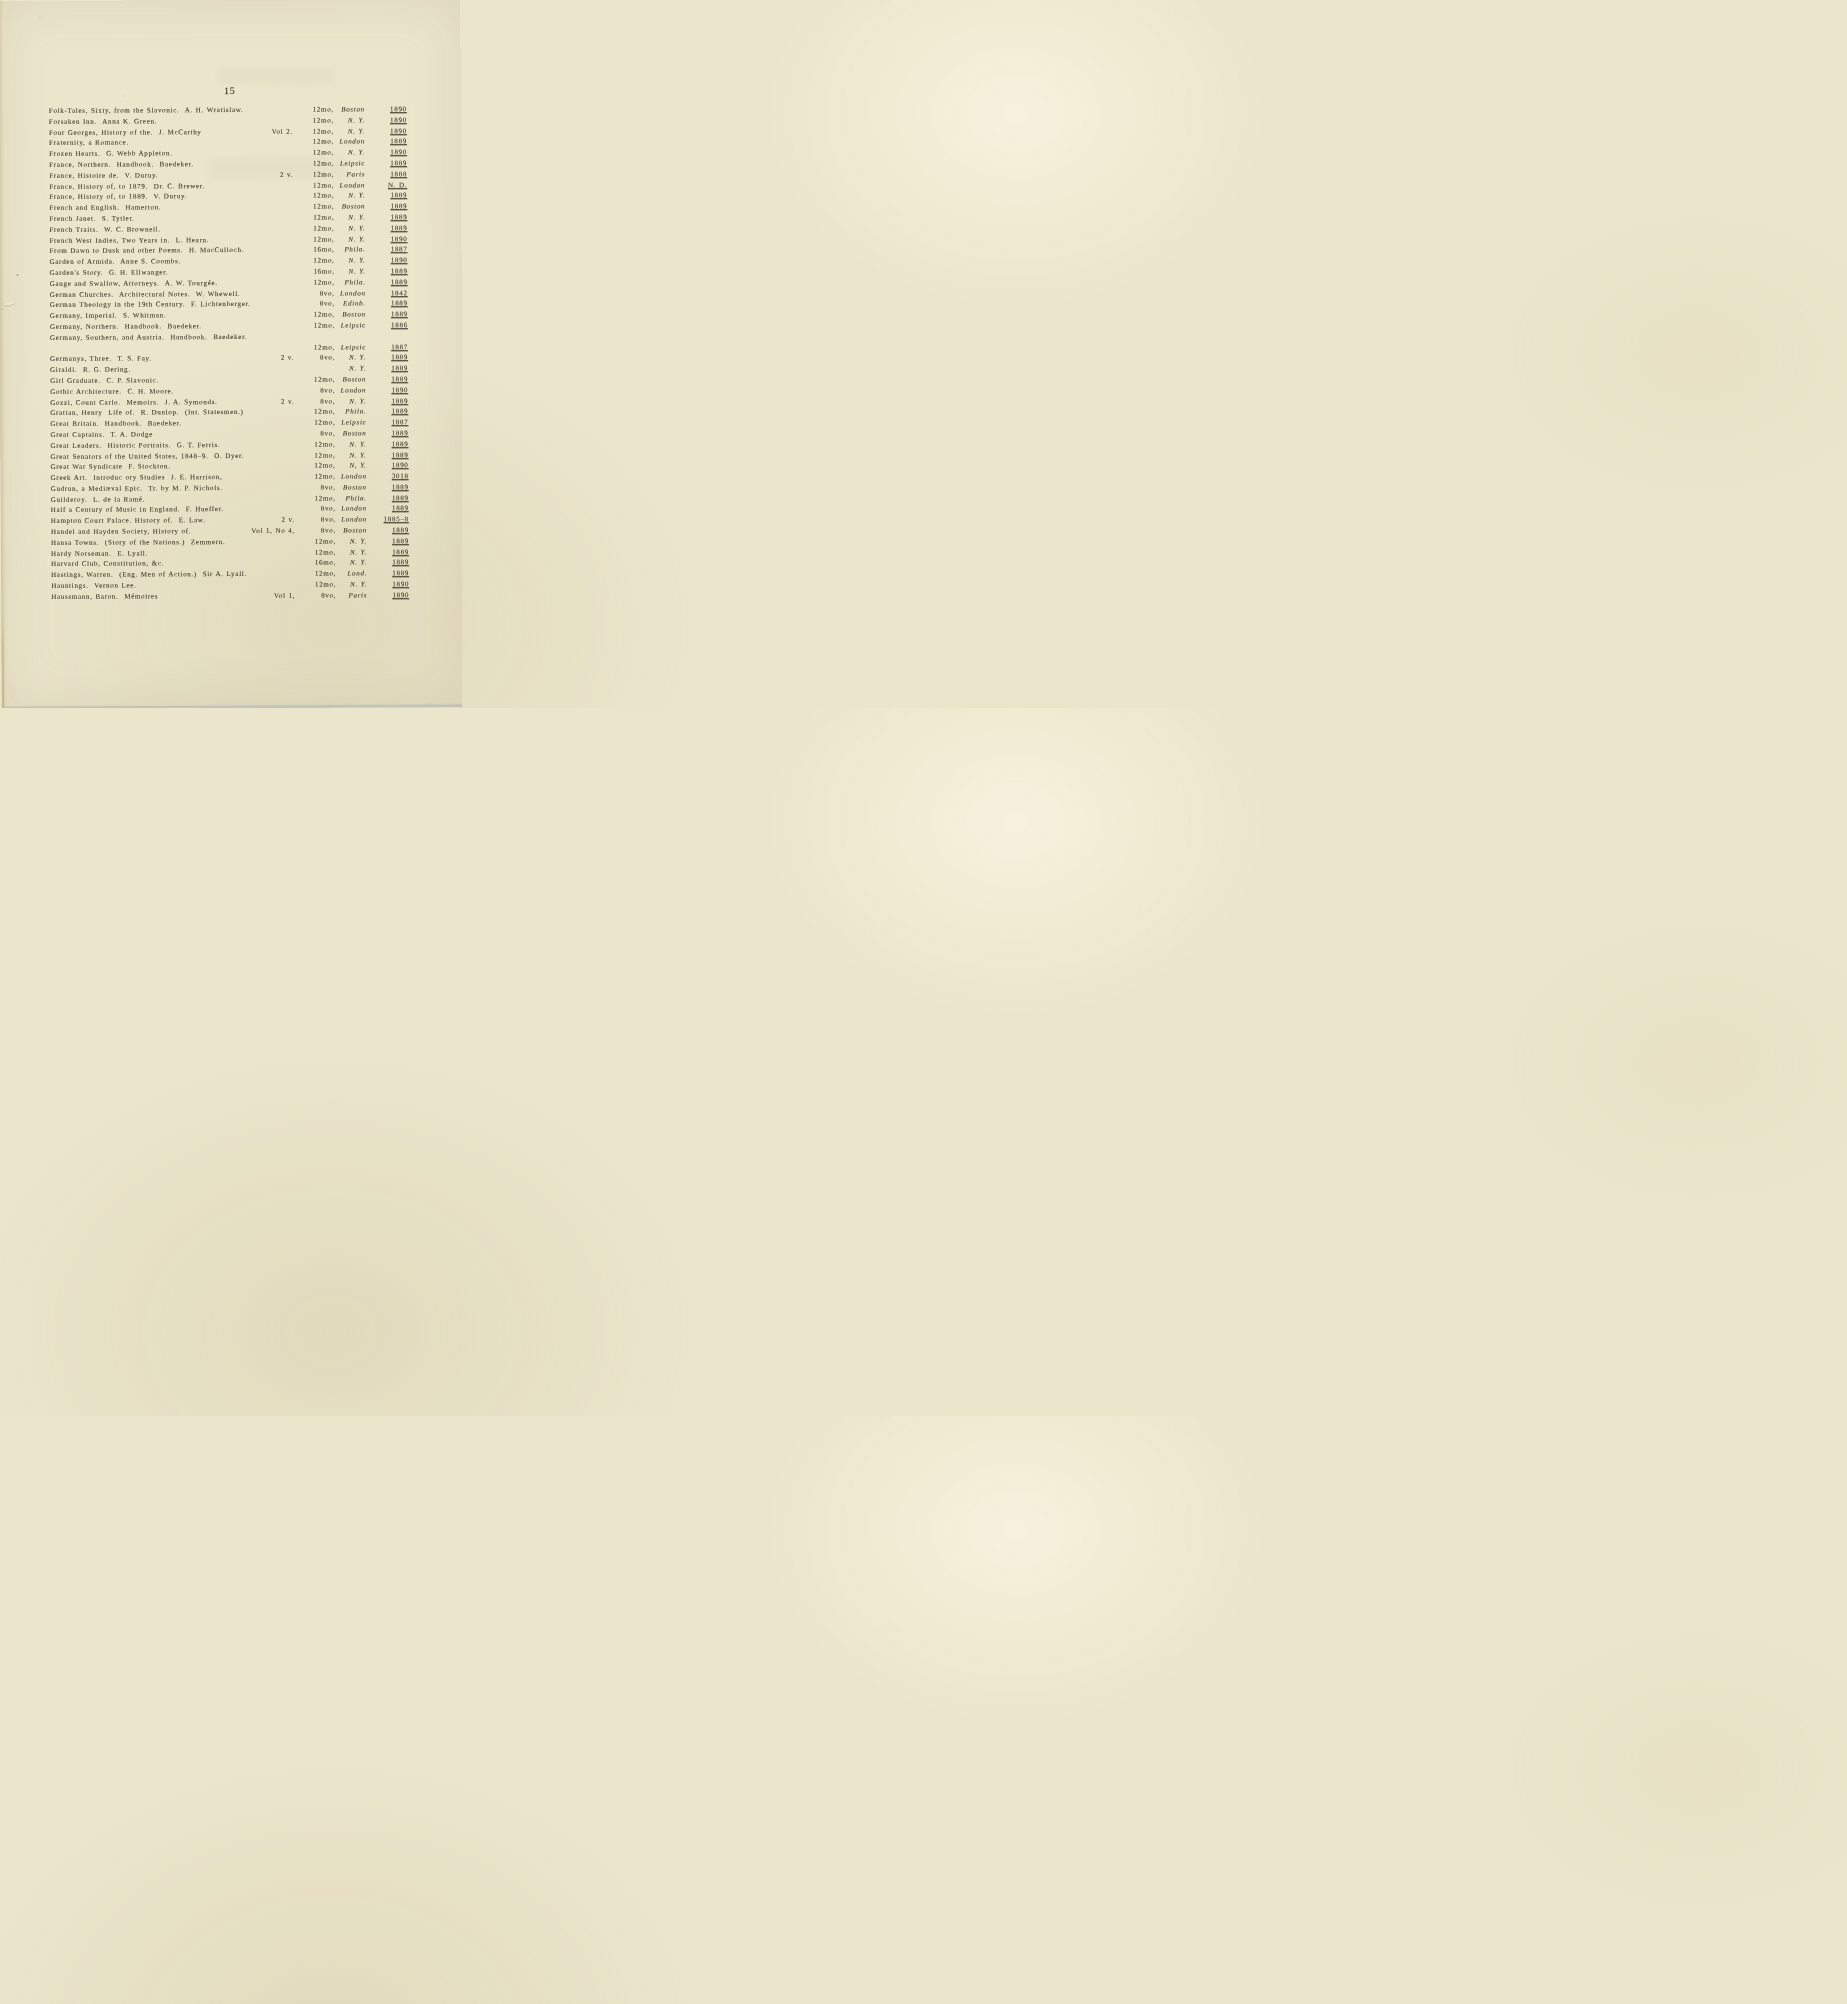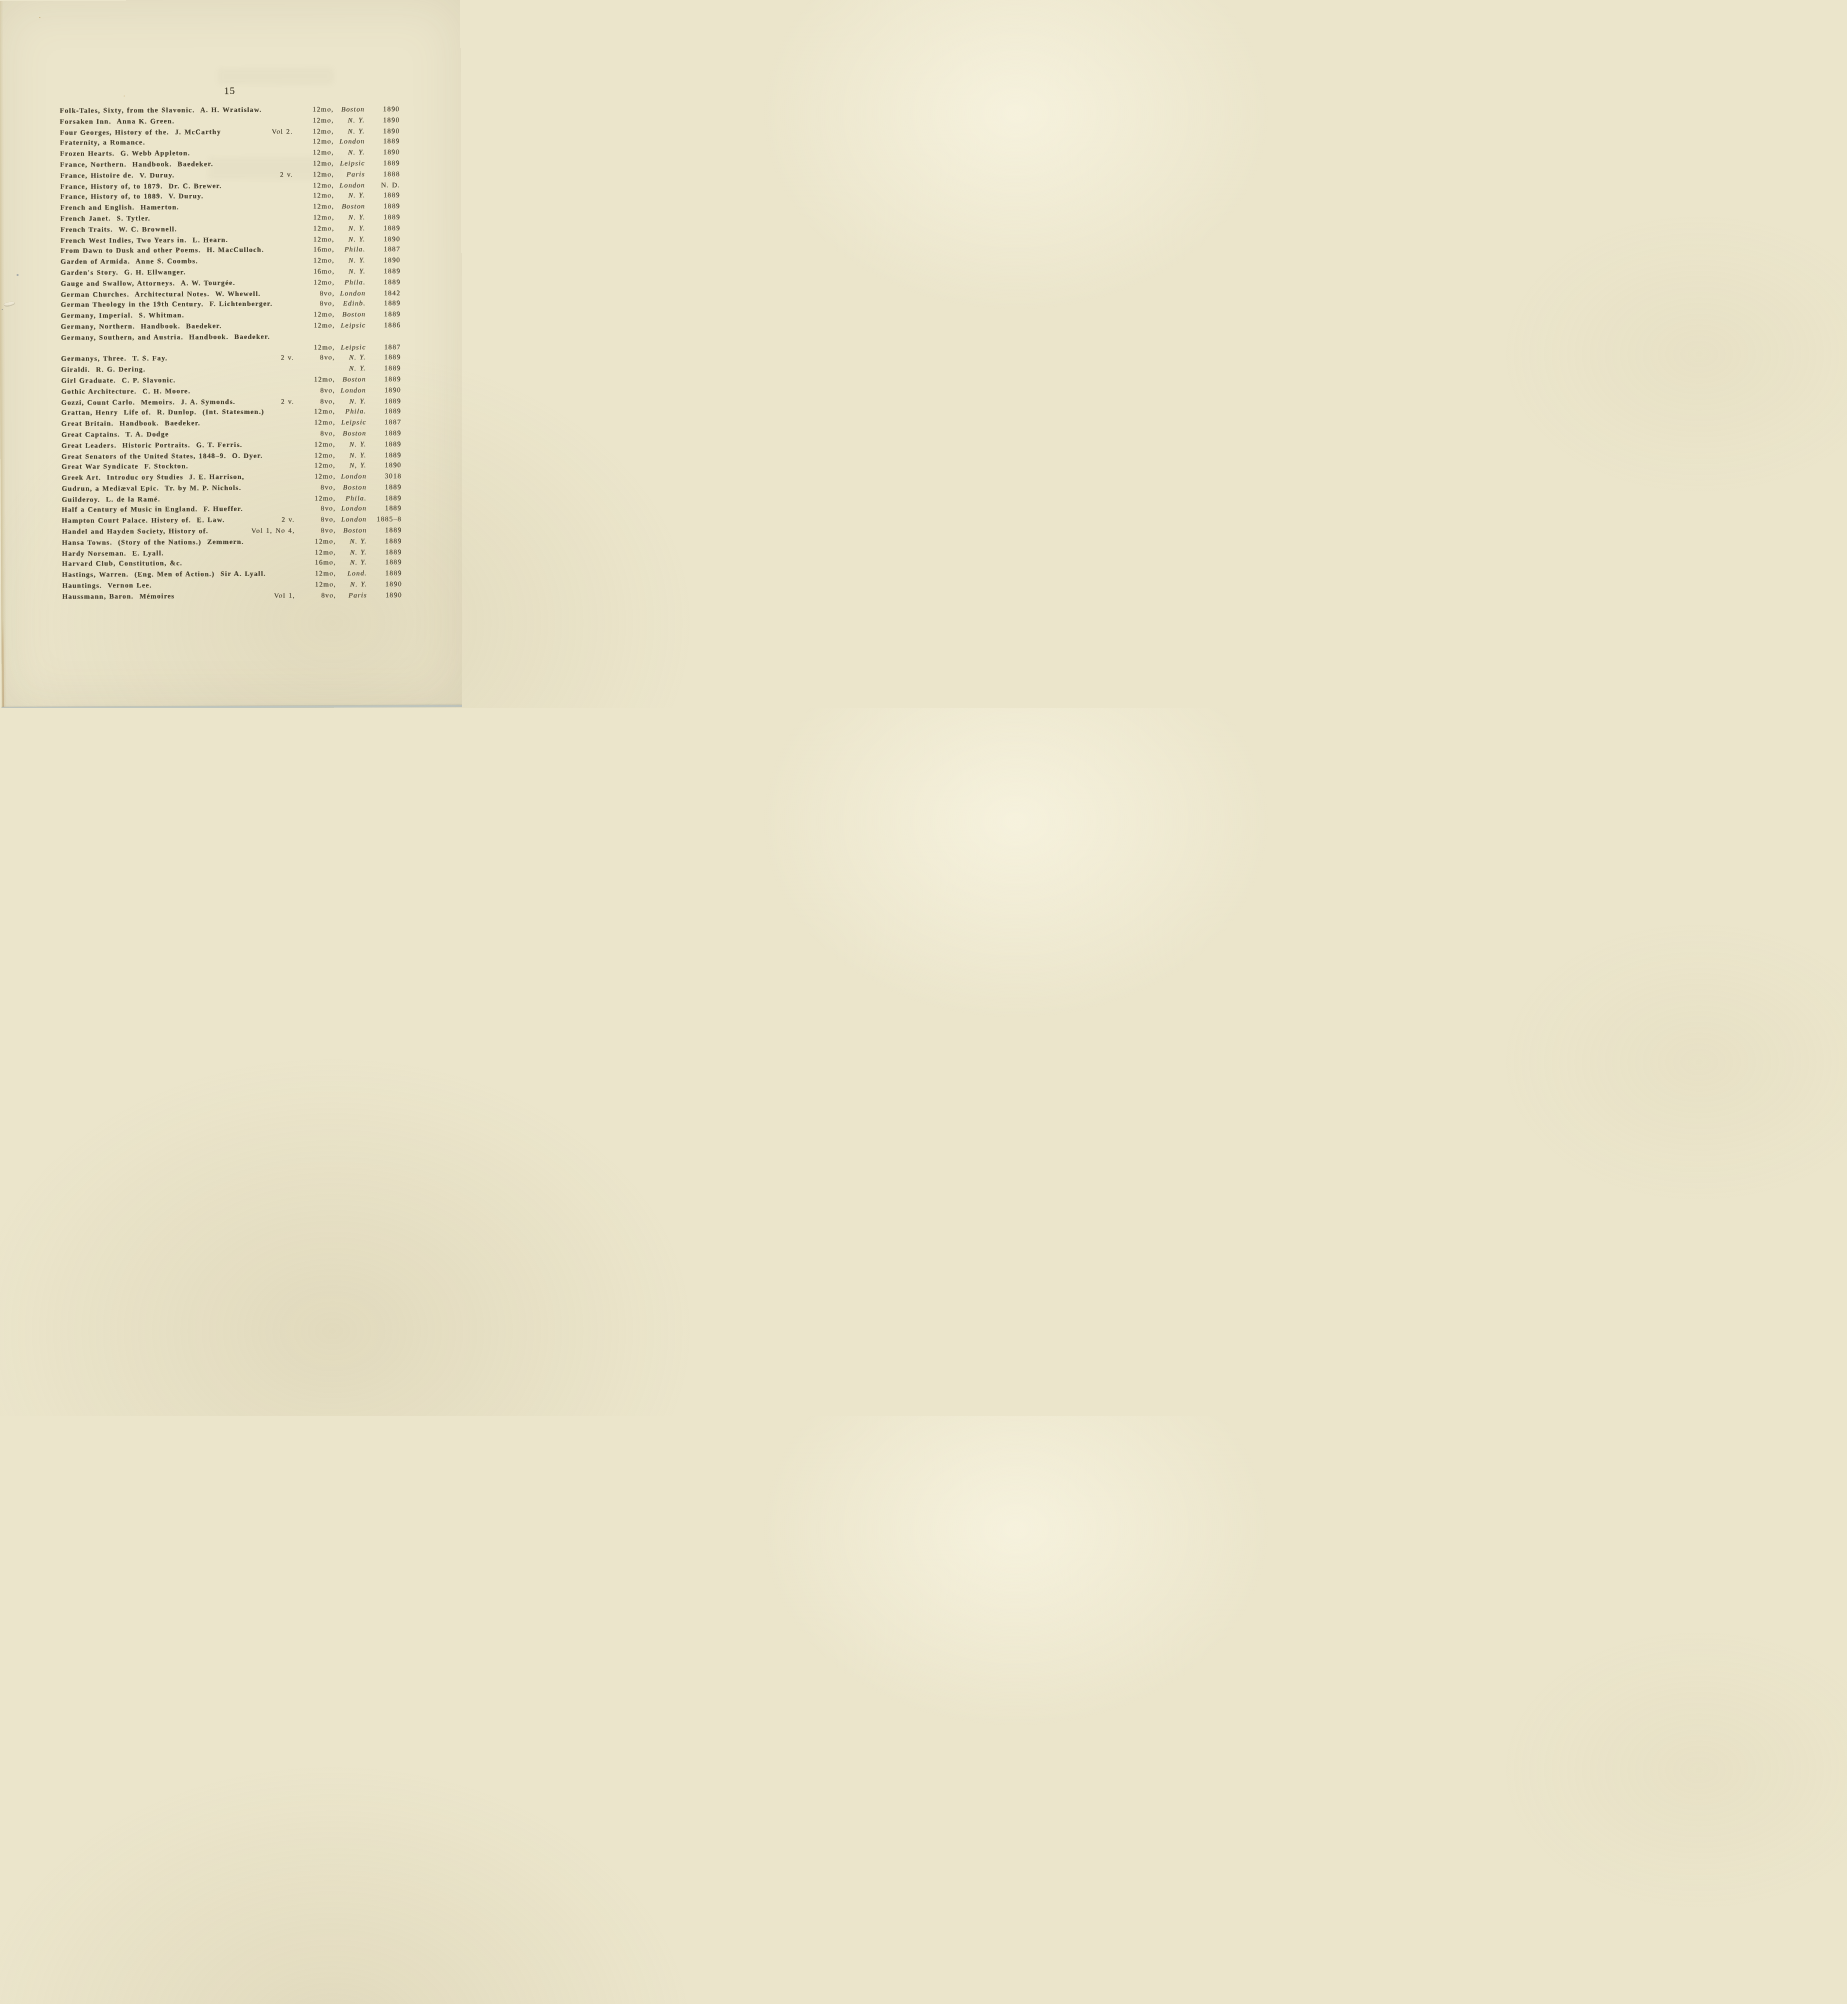--- a/index.html
+++ b/index.html
@@ -19,25 +19,25 @@
     position:absolute;top:85px;left:0;right:0;text-align:center;
     font-size:10px;letter-spacing:0.6px;
     text-shadow:0.1px 0.1px 0.2px rgba(55,50,35,.45);
   }
   .entries{position:absolute;left:49px;top:105px;width:360px;}
   .row{
     position:relative;height:10.8px;line-height:10.8px;
     font-size:7px;letter-spacing:0.7px;word-spacing:0.4px;white-space:pre;
     text-shadow:0.1px 0.1px 0.2px rgba(55,50,35,.40);
   }
-  .c-title{position:absolute;left:12px;font-weight:bold;}
+  .c-title{position:absolute;left:1px;}
   .c-vol{position:absolute;right:115px;}
   .c-format{position:absolute;right:74px;}
   .c-place{position:absolute;left:267px;width:50px;text-align:right;font-style:italic;}
-  .c-year{position:absolute;right:8px;}
+  .c-year{position:absolute;right:1px;text-decoration:underline;}
 
   
   .binding-edge{position:absolute;left:0;top:0;bottom:0;width:5.2px;
     background:linear-gradient(90deg, rgba(196,178,128,.50), rgba(196,178,128,.16) 60%, rgba(196,178,128,0));}
   .binding-line{position:absolute;left:1.2px;top:618px;bottom:2.4px;width:1.2px;border-radius:0.8px;
     background:linear-gradient(180deg, rgba(185,140,80,0), rgba(185,140,80,.45) 30%, rgba(160,110,60,.40));}
   .scan-bottom{position:absolute;left:0;right:0;bottom:0;height:2px;background:#c3cbc6;
     box-shadow:0 -0.4px 1.2px rgba(140,150,145,.35);}
   .speck{position:absolute;border-radius:50%;}
   #speck-gray{left:17px;top:273px;width:2px;height:1.6px;background:#8d97a1;opacity:.75;}

